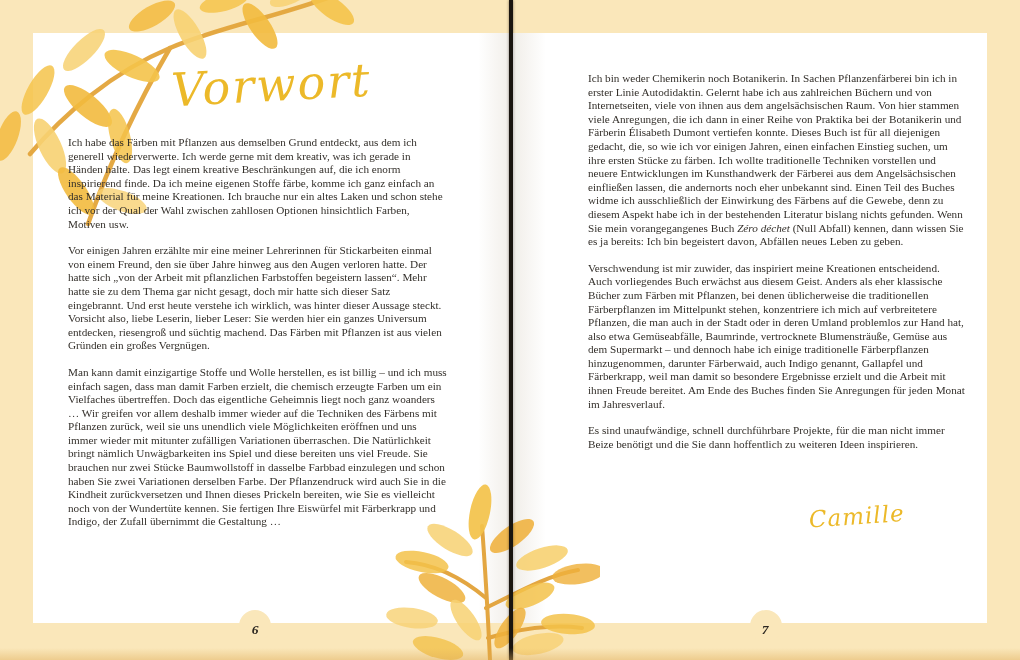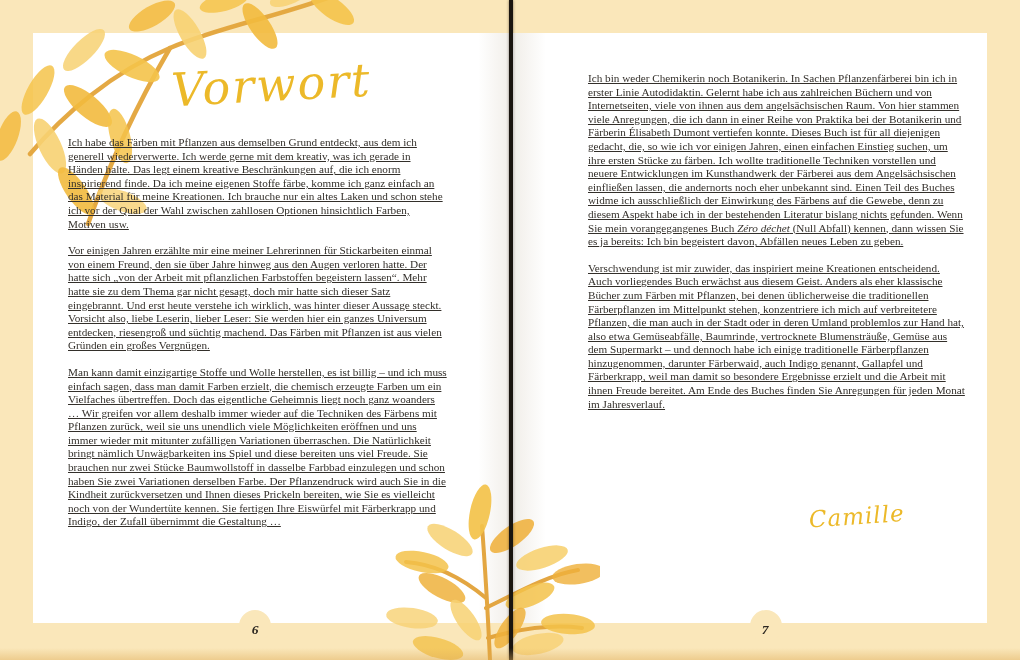--- a/index.html
+++ b/index.html
@@ -61,21 +61,21 @@
     position: absolute;
     width: 392px;
     color: #332F2A;
     font-size: 11.2px;
     line-height: 13.6px;
     text-align: left;
     z-index: 5;
   }
   #left-column { left: 68px; top: 136px; }
   #right-column { left: 588px; top: 72px; width: 390px; }
-  .text-column p { margin: 0 12px 13px 0; text-decoration: underline; }
+  .text-column p { margin: 0 12px 13px 0; }
   .italic-title { font-style: italic; }
   .signature {
     position: absolute; left: 513px; top: 512px; width: 434px;
     padding-right: 42px; box-sizing: border-box;
     text-align: right;
     font-family: "DejaVu Serif", serif;
     font-style: italic;
     font-size: 23px;
     letter-spacing: 1px;
     color: #ECB929;
@@ -158,20 +158,21 @@
 
 <div id="left-column" class="text-column">
   <p>Ich habe das Färben mit Pflanzen aus demselben Grund entdeckt, aus dem ich generell wiederverwerte. Ich werde gerne mit dem kreativ, was ich gerade in Händen halte. Das legt einem kreative Beschränkungen auf, die ich enorm inspirierend finde. Da ich meine eigenen Stoffe färbe, komme ich ganz einfach an das Material für meine Kreationen. Ich brauche nur ein altes Laken und schon stehe ich vor der Qual der Wahl zwischen zahllosen Optionen hinsichtlich Farben, Motiven usw.</p>
   <p>Vor einigen Jahren erzählte mir eine meiner Lehrerinnen für Stickarbeiten einmal von einem Freund, den sie über Jahre hinweg aus den Augen verloren hatte. Der hatte sich „von der Arbeit mit pflanzlichen Farbstoffen begeistern lassen“. Mehr hatte sie zu dem Thema gar nicht gesagt, doch mir hatte sich dieser Satz eingebrannt. Und erst heute verstehe ich wirklich, was hinter dieser Aussage steckt. Vorsicht also, liebe Leserin, lieber Leser: Sie werden hier ein ganzes Universum entdecken, riesengroß und süchtig machend. Das Färben mit Pflanzen ist aus vielen Gründen ein großes Vergnügen.</p>
   <p>Man kann damit einzigartige Stoffe und Wolle herstellen, es ist billig – und ich muss einfach sagen, dass man damit Farben erzielt, die chemisch erzeugte Farben um ein Vielfaches übertreffen. Doch das eigentliche Geheimnis liegt noch ganz woanders … Wir greifen vor allem deshalb immer wieder auf die Techniken des Färbens mit Pflanzen zurück, weil sie uns unendlich viele Möglichkeiten eröffnen und uns immer wieder mit mitunter zufälligen Variationen überraschen. Die Natürlichkeit bringt nämlich Unwägbarkeiten ins Spiel und diese bereiten uns viel Freude. Sie brauchen nur zwei Stücke Baumwollstoff in dasselbe Farbbad einzulegen und schon haben Sie zwei Variationen derselben Farbe. Der Pflanzendruck wird auch Sie in die Kindheit zurückversetzen und Ihnen dieses Prickeln bereiten, wie Sie es vielleicht noch von der Wundertüte kennen. Sie fertigen Ihre Eiswürfel mit Färberkrapp und Indigo, der Zufall übernimmt die Gestaltung …</p>
 </div>
 
 <div id="right-column" class="text-column">
   <p><span>Ich bin weder Chemikerin noch Botanikerin. In Sachen Pflanzenfärberei bin ich in erster Linie Autodidaktin. Gelernt habe ich aus zahlreichen Büchern und von Internetseiten, viele von ihnen aus dem angelsächsischen Raum. Von hier stammen viele Anregungen, die ich dann in einer Reihe von Praktika bei der Botanikerin und Färberin Élisabeth Dumont vertiefen konnte. Dieses Buch ist für all diejenigen gedacht, die, so wie ich vor einigen Jahren, einen einfachen Einstieg suchen, um ihre ersten Stücke zu färben. Ich wollte traditionelle Techniken vorstellen und neuere Entwicklungen im Kunsthandwerk der Färberei aus dem Angelsächsischen einfließen lassen, die andernorts noch eher unbekannt sind. Einen Teil des Buches widme ich ausschließlich der Einwirkung des Färbens auf die Gewebe, denn zu diesem Aspekt habe ich in der bestehenden Literatur bislang nichts gefunden. Wenn Sie mein vorangegangenes Buch </span><span class="italic-title">Zéro déchet</span><span> (Null Abfall) kennen, dann wissen Sie es ja bereits: Ich bin begeistert davon, Abfällen neues Leben zu geben.</span></p>
   <p>Verschwendung ist mir zuwider, das inspiriert meine Kreationen entscheidend. Auch vorliegendes Buch erwächst aus diesem Geist. Anders als eher klassische Bücher zum Färben mit Pflanzen, bei denen üblicherweise die traditionellen Färberpflanzen im Mittelpunkt stehen, konzentriere ich mich auf verbreitetere Pflanzen, die man auch in der Stadt oder in deren Umland problemlos zur Hand hat, also etwa Gemüseabfälle, Baumrinde, vertrocknete Blumensträuße, Gemüse aus dem Supermarkt – und dennoch habe ich einige traditionelle Färberpflanzen hinzugenommen, darunter Färberwaid, auch Indigo genannt, Gallapfel und Färberkrapp, weil man damit so besondere Ergebnisse erzielt und die Arbeit mit ihnen Freude bereitet. Am Ende des Buches finden Sie Anregungen für jeden Monat im Jahresverlauf.</p>
+  <p>Es sind unaufwändige, schnell durchführbare Projekte, für die man nicht immer Beize benötigt und die Sie dann hoffentlich zu weiteren Ideen inspirieren.</p>
 </div>
 
 <div class="signature">Camille</div>
 
 <div id="page-number-left" class="page-number">6</div>
 <div id="page-number-right" class="page-number">7</div>
 
 <div class="spine"></div>
 <div class="bottom-edge"></div>
 

